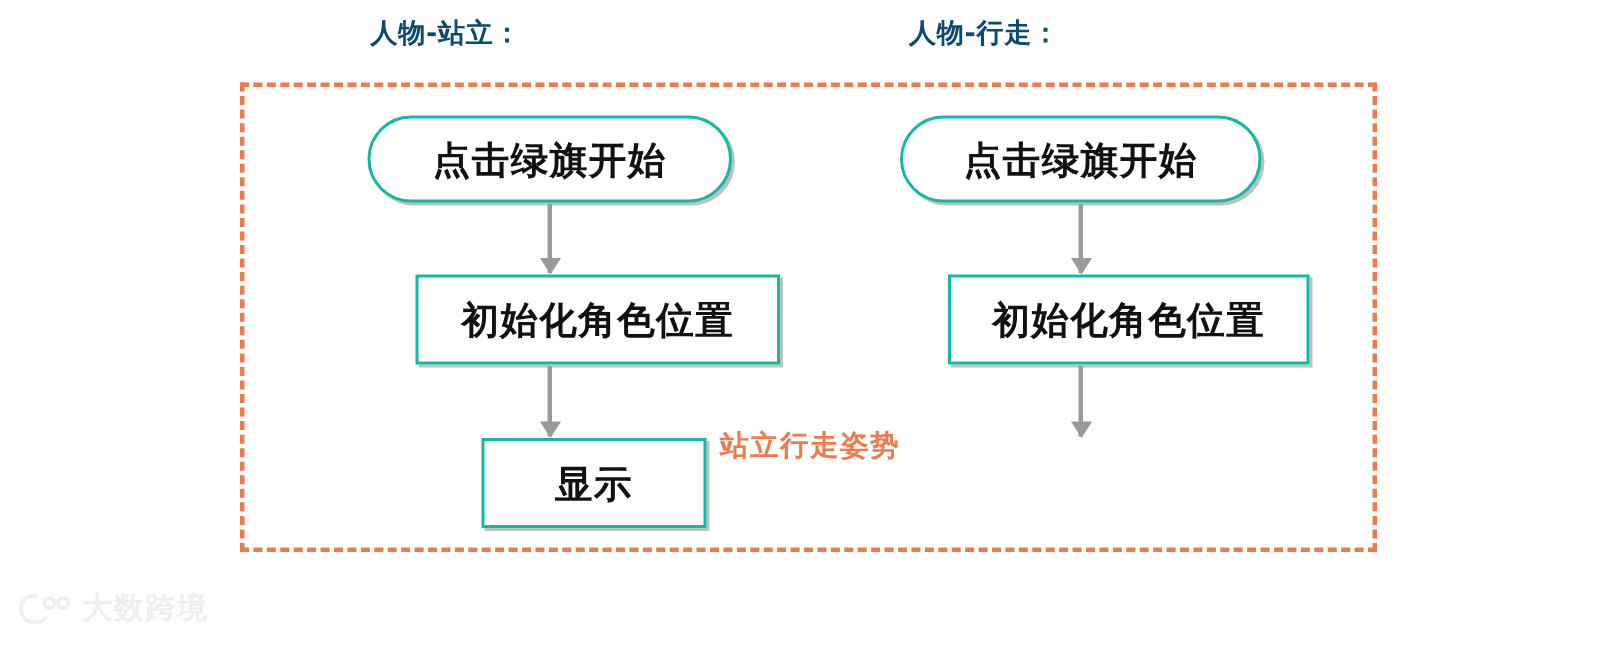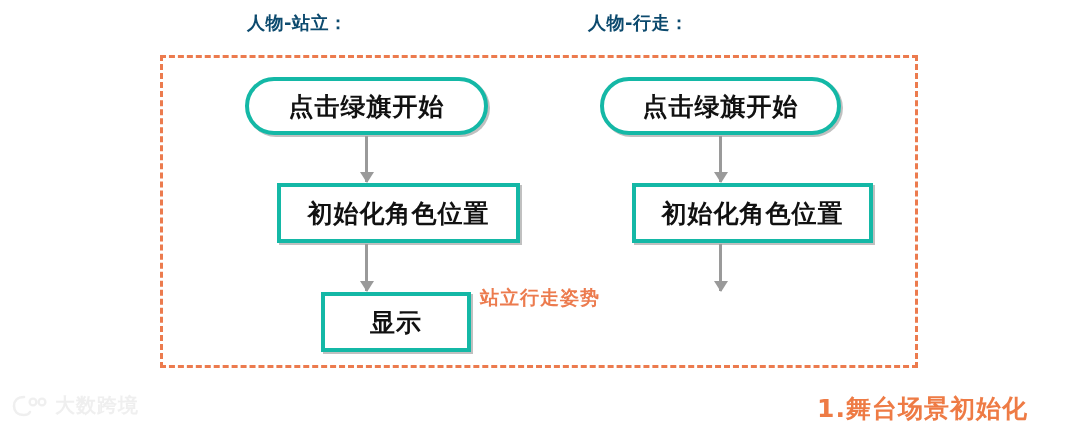--- a/index.html
+++ b/index.html
@@ -35,28 +35,28 @@
   .col-header {
     position: absolute;
     font-size: 18px;
     font-weight: bold;
     color: #0c4a6e;
     letter-spacing: 0.5px;
     white-space: nowrap;
     line-height: 1;
   }
   .col-header.left  { left: 247px; top: 14px; }
-  .col-header.right { left: 588px; top: 14px; text-align: right; }
+  .col-header.right { left: 606px; top: 14px; text-align: right; }
 
   
   .node {
     position: absolute;
     box-sizing: border-box;
     background: #ffffff;
-    border: 4px solid #14b8a6;
+    border: 2px solid #14b8a6;
     box-shadow: 2px 2px 0 rgba(140,140,140,0.55);
     display: flex;
     align-items: center;
     justify-content: center;
     color: #111111;
     font-weight: bold;
     letter-spacing: 1px;
     white-space: nowrap;
   }
   .node.terminal {
@@ -174,21 +174,20 @@
   <div class="connector c-right-1"></div>
 
   <div class="node process n-init-right">初始化角色位置</div>
   <div class="connector c-right-2"></div>
 
 
   <div class="middle-note">
     <span class="line">站立行走姿势</span>
   </div>
 
-  <div class="caption">1.舞台场景初始化</div>
 
   <div class="watermark">
     <span class="mark">
       <svg width="36" height="22" viewBox="0 0 36 22" xmlns="http://www.w3.org/2000/svg">
         <path d="M12 2 C5 2 2 6 2 11 C2 16 5 20 12 20 C15 20 17 19 18 17" fill="none" stroke="#EDEDED" stroke-width="2.6" stroke-linecap="round"></path>
         <circle cx="21" cy="7" r="3.4" fill="none" stroke="#EDEDED" stroke-width="2.4"></circle>
         <circle cx="30" cy="7" r="3.4" fill="none" stroke="#EDEDED" stroke-width="2.4"></circle>
       </svg>
     </span>
     <span class="wm-text">大数跨境</span>

